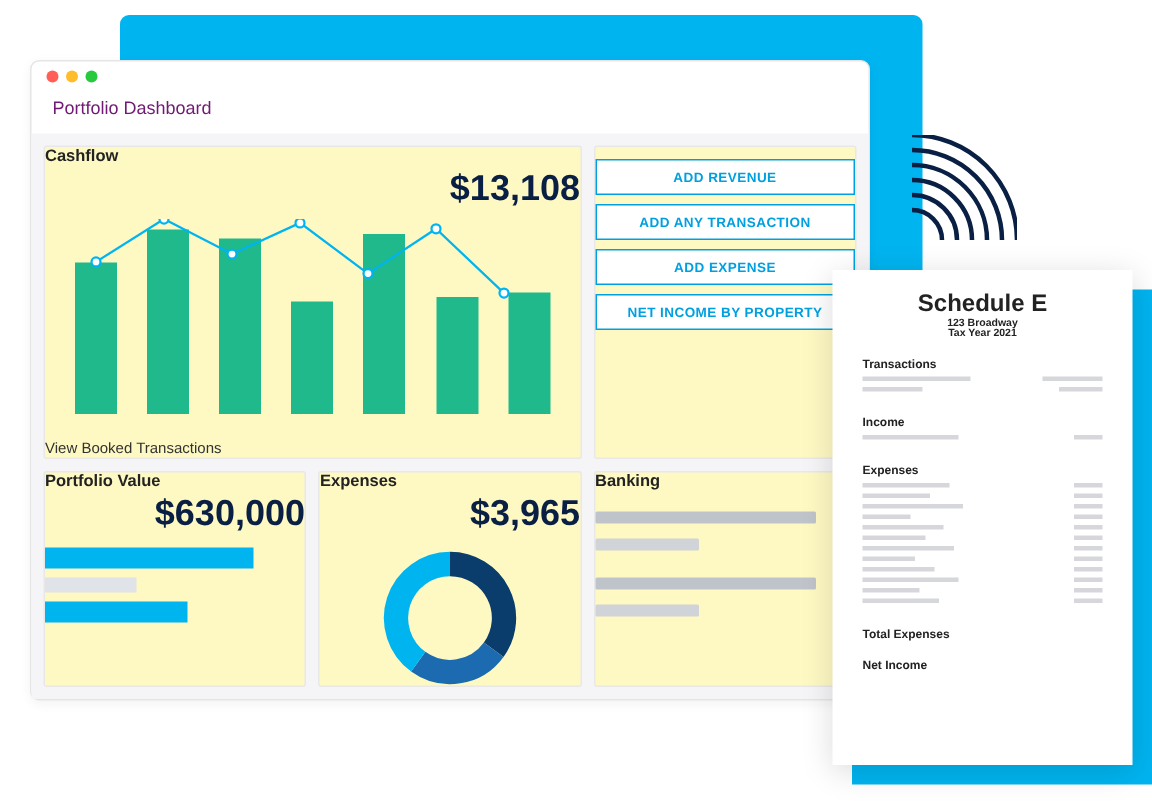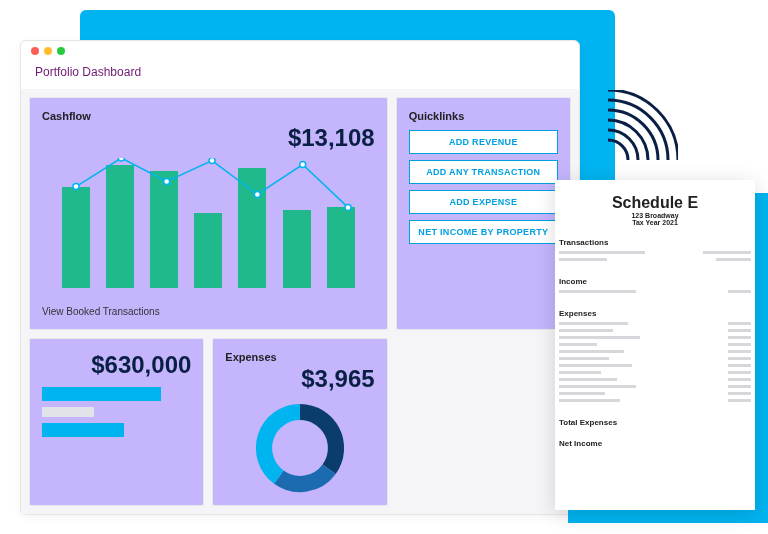--- a/index.html
+++ b/index.html
@@ -9,21 +9,21 @@
 
   .arcs { position: absolute; top: 90px; right: 90px; width: 140px; height: 140px; }
 
   .window { position: absolute; top: 40px; left: 20px; width: 560px; background: #fff; border: 1px solid #e5e5e5; border-radius: 6px; box-shadow: 0 2px 8px rgba(0,0,0,0.05); }
   .titlebar { height: 20px; display: flex; align-items: center; gap: 5px; padding: 0 10px; }
   .tdot { width: 8px; height: 8px; border-radius: 50%; }
   .tdot.r { background: #ff5f56; } .tdot.y { background: #ffbd2e; } .tdot.g { background: #27c93f; }
   .page-title { font-size: 12px; color: #701a75; padding: 4px 14px 10px; }
 
   .grid { background: #f5f5f7; padding: 8px; display: grid; grid-template-columns: 1fr 1fr 1fr; gap: 8px; }
-  .card { background: #c4b5fd; border: 1px solid #e8e8e8; border-radius: 2px; padding: 12px; }
+  .card { background: #fef9c3; border: 1px solid #e8e8e8; border-radius: 2px; }
   .card h3 { font-size: 11px; font-weight: 600; color: #222; margin-bottom: 2px; }
   .bigval { font-size: 24px; font-weight: 700; color: #0a1f44; text-align: right; }
 
   .cashflow-card { grid-column: span 2; }
   .chart-area { position: relative; height: 130px; margin-top: 6px; }
   .bars { position: absolute; bottom: 0; left: 20px; right: 20px; display: flex; align-items: flex-end; justify-content: space-between; height: 100%; }
   .bar { width: 28px; background: #1fb98b; }
   .linewrap { position: absolute; bottom: 0; left: 20px; right: 20px; height: 100%; }
   .view-link { font-size: 10px; color: #333; margin-top: 18px; cursor: pointer; }
 
@@ -37,21 +37,21 @@
 
   .donut-wrap { display: flex; justify-content: center; margin-top: 10px; }
 
   .bank-lines { margin-top: 14px; }
   .bl { height: 8px; background: #d0d3d8; margin-bottom: 10px; border-radius: 1px; }
   .bl.s1 { width: 85%; background: #bfc3ca; }
   .bl.s2 { width: 40%; }
   .bl.s3 { width: 85%; background: #bfc3ca; margin-top: 18px; }
   .bl.s4 { width: 40%; }
 
-  .doc { position: absolute; top: 180px; left: 555px; width: 200px; height: 330px; background: #fff; box-shadow: 0 4px 20px rgba(0,0,0,0.15); padding: 14px 4px; }
+  .doc { position: absolute; top: 180px; left: 555px; width: 200px; height: 330px; background: #fff; box-shadow: 0 4px 20px rgba(0,0,0,0.15); padding: 14px 20px; }
   .doc-bg { position: absolute; top: 193px; left: 568px; width: 200px; height: 330px; background: #00b4f0; }
   .doc h1 { text-align: center; font-size: 16px; font-weight: 600; color: #222; }
   .doc .sub { text-align: center; font-size: 7px; font-weight: 600; color: #222; }
   .doc .sec { font-size: 8px; font-weight: 700; color: #222; margin-top: 12px; margin-bottom: 4px; }
   .dline { height: 3px; background: #d5d7db; margin-bottom: 4px; }
   .drow { display: flex; justify-content: space-between; }
   .drow .dline { flex: 0 0 auto; }
 </style>
 </head>
 <body>
@@ -100,48 +100,57 @@
             <circle cx="150" cy="2.6000000000000085" r="3" fill="#fff" stroke="#00b4f0" stroke-width="1.5"></circle>
             <circle cx="195.33333333333334" cy="36.400000000000006" r="3" fill="#fff" stroke="#00b4f0" stroke-width="1.5"></circle>
             <circle cx="240.66666666666669" cy="6.5" r="3" fill="#fff" stroke="#00b4f0" stroke-width="1.5"></circle>
             <circle cx="286" cy="49.400000000000006" r="3" fill="#fff" stroke="#00b4f0" stroke-width="1.5"></circle>
           </svg>
       </div>
       <div class="view-link">View Booked Transactions</div>
     </div>
 
     <div class="card">
-      <h3>Quicklinks</h3>
       <div class="ql-list" id="ql-list">
           <div class="ql-btn">ADD REVENUE</div>
           <div class="ql-btn">ADD ANY TRANSACTION</div>
           <div class="ql-btn">ADD EXPENSE</div>
           <div class="ql-btn">NET INCOME BY PROPERTY</div>
         </div>
     </div>
 
     <div class="card">
+      <h3>Portfolio Value</h3>
       <div class="bigval">$630,000</div>
       <div class="pvbar b1"></div>
       <div class="pvbar b2"></div>
       <div class="pvbar b3"></div>
     </div>
 
     <div class="card">
       <h3>Expenses</h3>
       <div class="bigval">$3,965</div>
       <div class="donut-wrap">
         <svg id="donut" width="90" height="90" viewBox="0 0 100 100">
             <path d="M 50 10 A 40 40 0 0 1 82.3606797749979 73.51141009169892" fill="none" stroke="#0a3d6b" stroke-width="18"></path>
             <path d="M 82.3606797749979 73.51141009169892 A 40 40 0 0 1 26.48858990830108 82.36067977499789" fill="none" stroke="#1c6bb0" stroke-width="18"></path>
             <path d="M 26.48858990830108 82.36067977499789 A 40 40 0 0 1 49.99999999999999 10" fill="none" stroke="#00b4f0" stroke-width="18"></path>
           </svg>
       </div>
     </div>
 
+    <div class="card">
+      <h3>Banking</h3>
+      <div class="bank-lines">
+        <div class="bl s1"></div>
+          <div class="bl s2"></div>
+        <div class="bl s3"></div>
+          <div class="bl s4"></div>
+      </div>
+    </div>
 
   </div>
 </div>
 
 <div class="doc-bg"></div>
 <div class="doc">
   <h1>Schedule E</h1>
   <div class="sub">123 Broadway</div>
   <div class="sub">Tax Year 2021</div>
 

